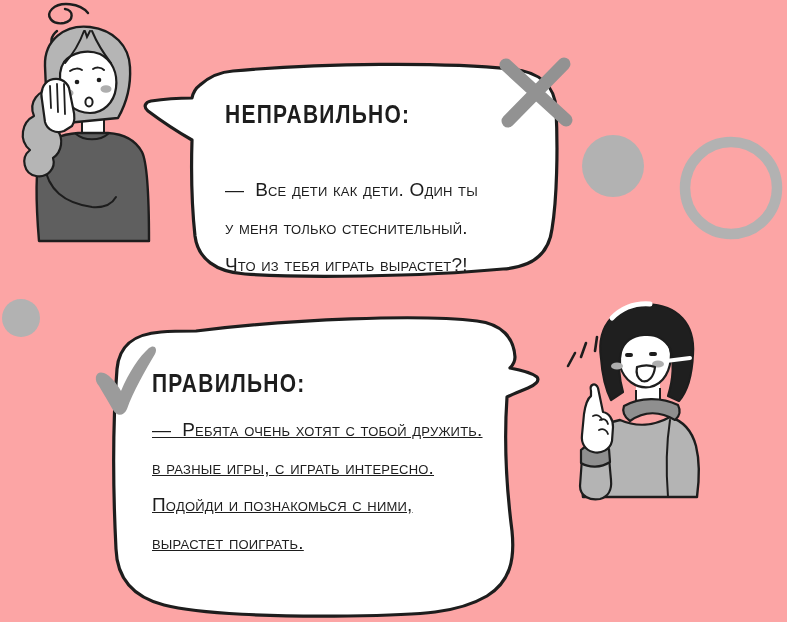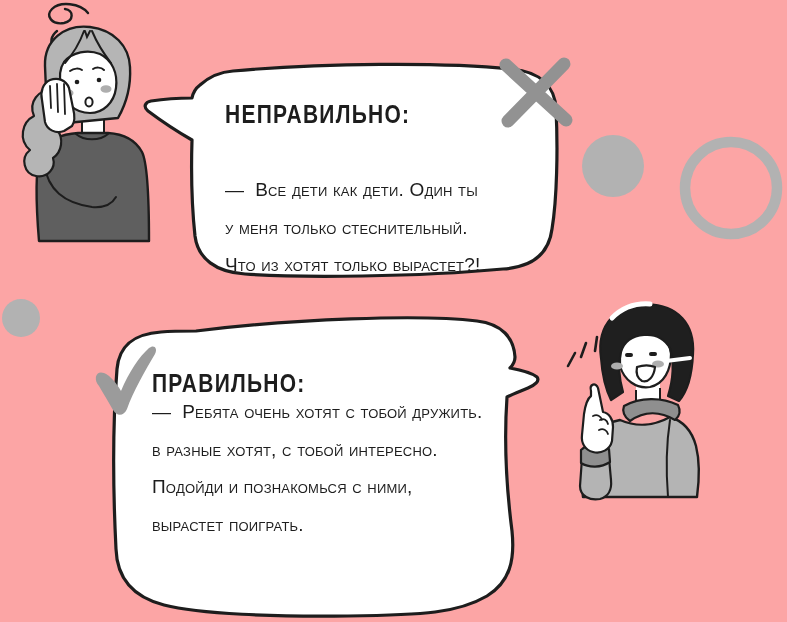--- a/index.html
+++ b/index.html
@@ -130,27 +130,27 @@
              C 129 372 139 357 149 348 C 154 344 158 348 155 354
              C 146 369 133 392 127 409 C 124 416 117 417 113 410
              C 108 401 103 393 99 386 Z" fill="#9b9b9b"></path>
   </svg>
 
   <div class="textblock">
     <div class="bubble-title" style="left:225px; top:100px;">НЕПРАВИЛЬНО:</div>
     <div class="bubble-body" style="left:225px; top:132px;margin-top:39px;">
       <div class="bubble-line">—  Все дети как дети. Один ты</div>
       <div class="bubble-line">у меня только стеснительный.</div>
-      <div class="bubble-line">Что из хотят только вырастет?!</div>
+      <div class="bubble-line">Что из тебя играть вырастет?!</div>
     </div>
   </div>
 
   <div class="textblock">
     <div class="bubble-title" style="left:152px; top:369px;">ПРАВИЛЬНО:</div>
-    <div class="bubble-body" style="left:152px; top:393px;">
+    <div class="bubble-body" style="left:152px; top:411px;text-decoration:underline;">
       <div class="bubble-line">—  Ребята очень хотят с тобой дружить.</div>
-      <div class="bubble-line">в разные хотят, с тобой интересно.</div>
+      <div class="bubble-line">в разные игры, с играть интересно.</div>
       <div class="bubble-line">Подойди и познакомься с ними,</div>
       <div class="bubble-line">вырастет поиграть.</div>
     </div>
   </div>
 
 </div>
 
 </body></html>

